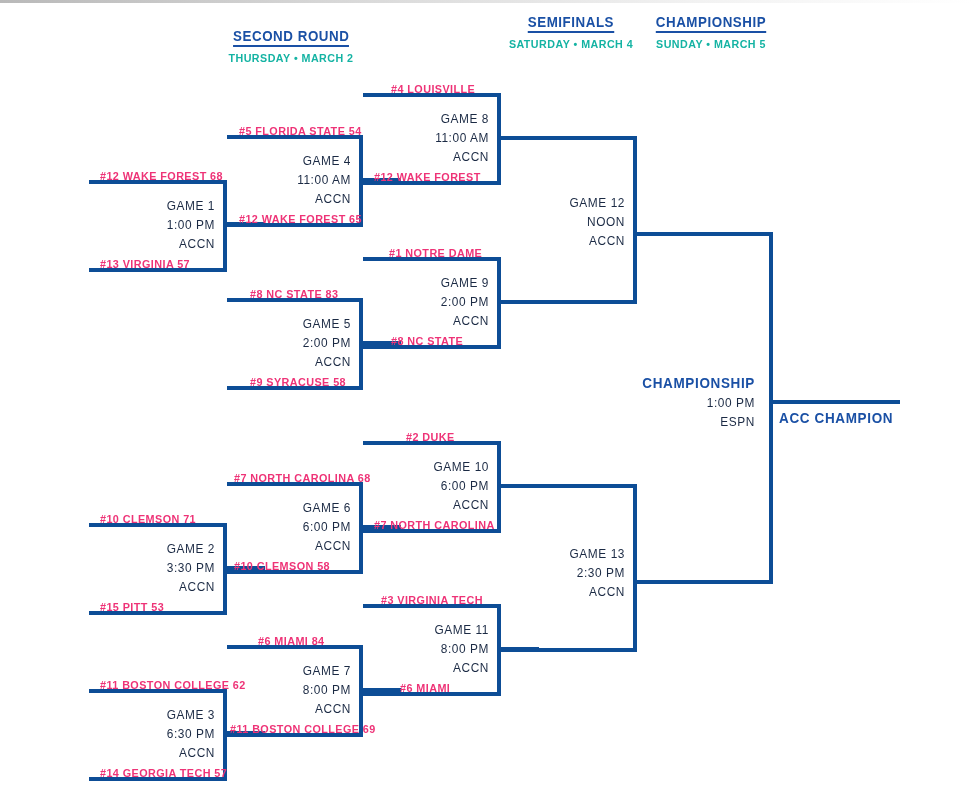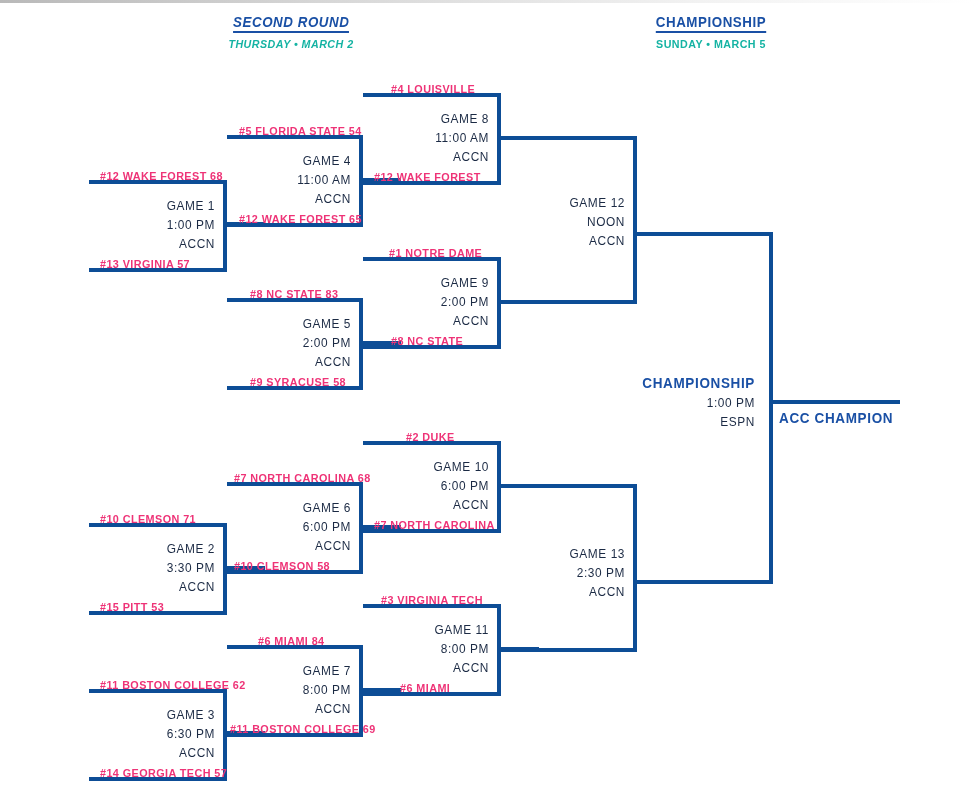--- a/index.html
+++ b/index.html
@@ -118,23 +118,27 @@
     transform-origin: left center;
   }
 </style>
 </head>
 <body>
 
 <div id="bracket-root">
 
   <div class="top-hairline"></div>
 
-  <div class="round-head" style="left:191px; top:13px;font-style:italic;">
+  <div class="round-head" style="left:191px; top:27px;">
     <span class="rname">SECOND ROUND</span>
     <span class="rdate">THURSDAY • MARCH 2</span>
+  </div>
+  <div class="round-head" style="left:471px; top:13px;">
+    <span class="rname">SEMIFINALS</span>
+    <span class="rdate">SATURDAY • MARCH 4</span>
   </div>
   <div class="round-head" style="left:611px; top:13px;">
     <span class="rname">CHAMPIONSHIP</span>
     <span class="rdate">SUNDAY • MARCH 5</span>
   </div>
 
   <div class="hline" style="left:89px;  top:180px; width:138px;"></div>
   <div class="vline" style="left:223px; top:180px; height:92px;"></div>
   <div class="hline" style="left:89px;  top:268px; width:138px;"></div>
   <div class="hline" style="left:223px; top:222px; width:42px;"></div>

